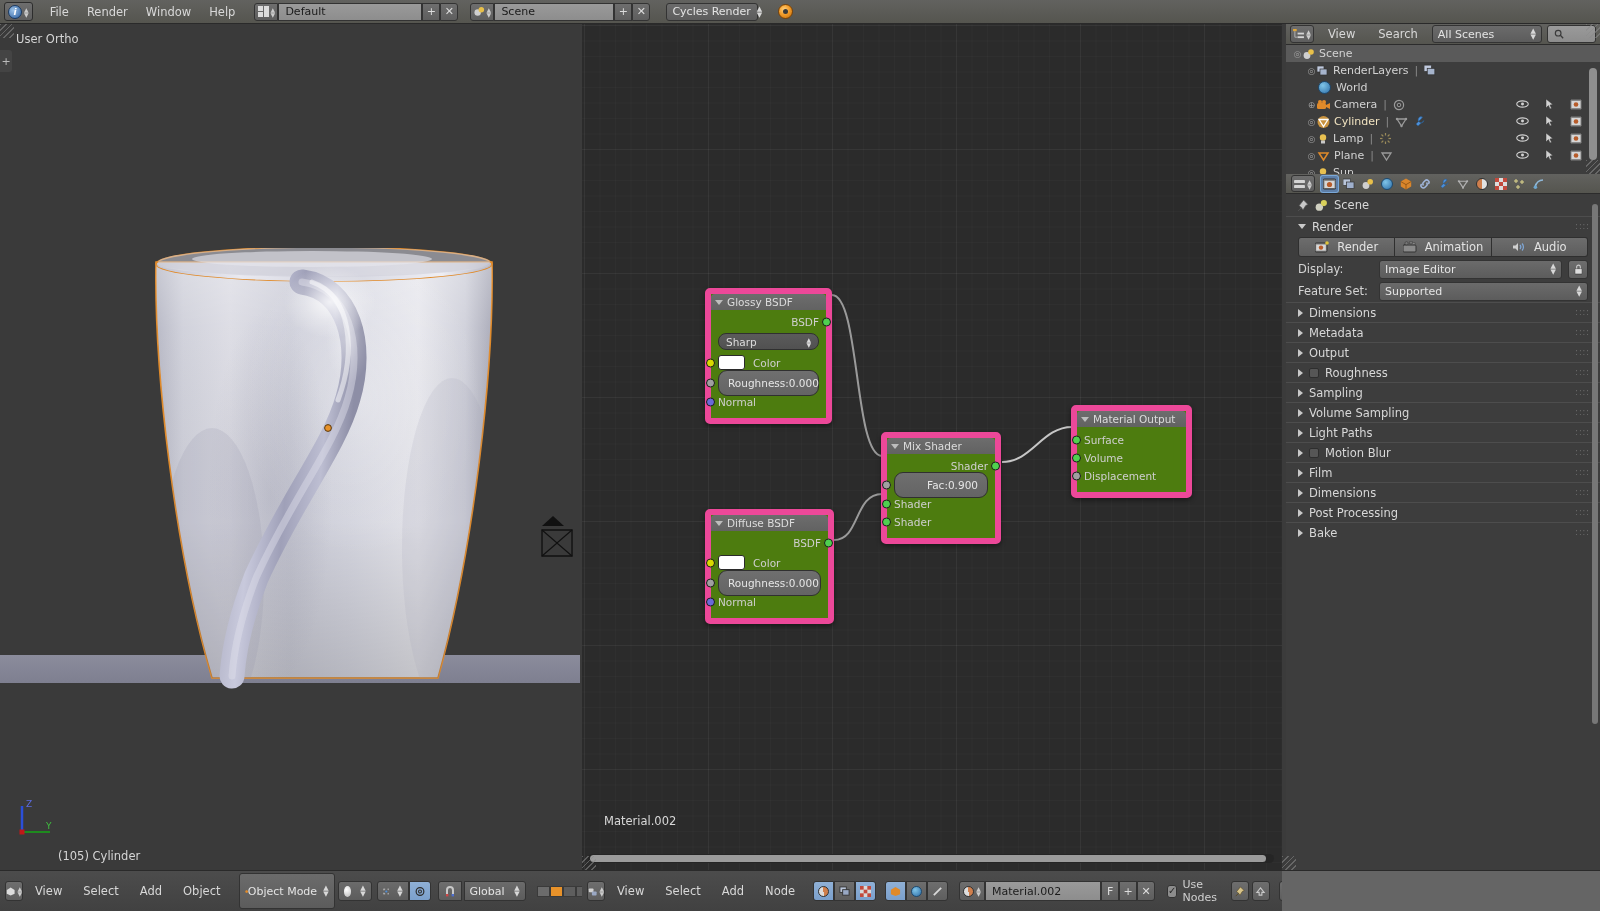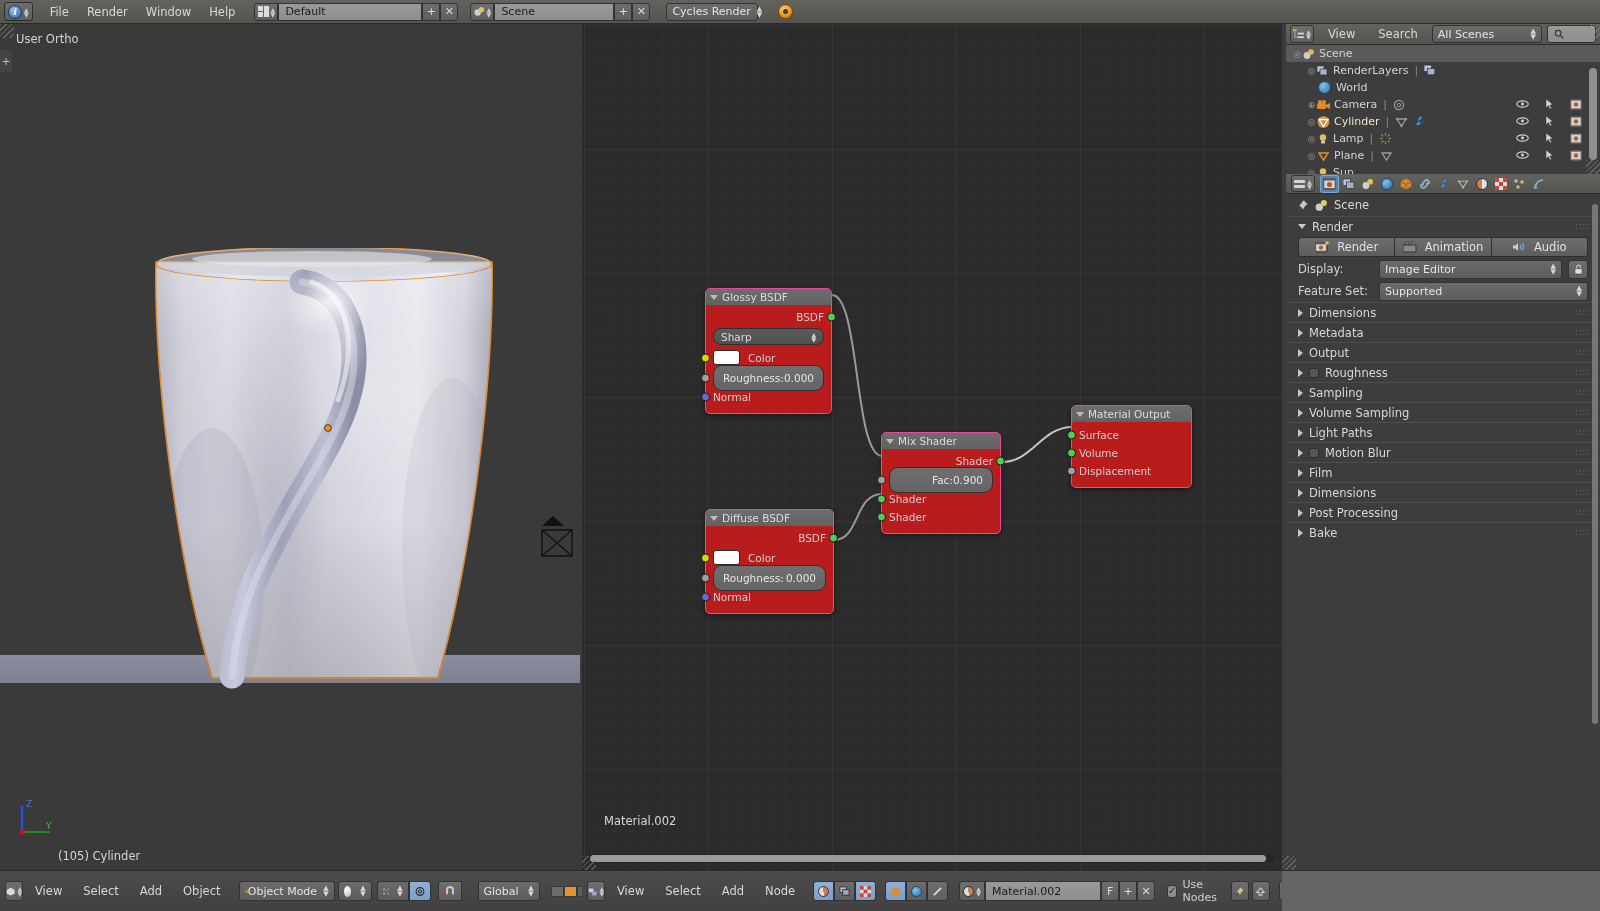--- a/index.html
+++ b/index.html
@@ -117,21 +117,21 @@
     position:absolute; left:6px; bottom:7px; width:686px; height:9px;
     background:#252525; border-radius:5px;
   }
   #ne-scroll-h::after {
     content:''; position:absolute; left:2px; top:1px; width:676px; height:7px;
     background:#9b9b9b; border-radius:4px;
   }
 
   .node {
     position:absolute; border-radius:5px;
-    background:#b91c1c; border:1px solid #ec4899;
+    background:#4d7c0f; border:6px solid #ec4899;
     box-shadow: 0 2px 5px rgba(0,0,0,.45);
     font-size:10.5px; color:#cfcfcf;
   }
   .node-header {
     height:16px; border-radius:4px 4px 0 0;
     background: linear-gradient(#6d6d6d,#626262);
     display:flex; align-items:center; padding:0 4px; gap:4px;
     color:#dcdcdc; font-size:10.5px;
   }
   .node-tri { width:0;height:0;border-left:4px solid transparent;border-right:4px solid transparent;border-top:5px solid #bdbdbd; }
@@ -431,21 +431,21 @@
       <span class="updown">
           <span>▲</span>
           <span>▼</span>
         </span>
     </div>
     <div class="menu-item">View</div>
     <div class="menu-item">Select</div>
     <div class="menu-item">Add</div>
     <div class="menu-item">Object</div>
 
-    <div class="ddbox" style="width:96px;height:20px;margin-left:6px;">
+    <div class="ddbox" style="width:96px;height:36px;margin-left:6px;">
       <svg width="11" height="11" viewBox="0 0 12 12">
         <path d="M6 1 L11 4 L11 9 L6 11 L1 9 L1 4 Z" fill="#e08a2a"></path>
       </svg>
       <span>Object Mode</span>
       <span class="arrows">
           <span>▲</span>
           <span>▼</span>
         </span>
     </div>
 
@@ -476,21 +476,21 @@
           </span>
       </div>
       <div class="iconbtn" style="width:22px;height:20px;border-radius:0 3px 3px 0;background:linear-gradient(#8fb0d6,#7ba0cc)">
         <svg width="12" height="11" viewBox="0 0 13 12">
           <circle cx="6.5" cy="6" r="4.2" fill="none" stroke="#2c2c2c" stroke-width="1.3"></circle>
           <circle cx="6.5" cy="6" r="1.6" fill="none" stroke="#2c2c2c" stroke-width="1.1"></circle>
         </svg>
       </div>
     </div>
 
-    <div style="display:flex;gap:16px;margin-left:4px">
+    <div style="display:flex;gap:2px;margin-left:4px">
       <div class="iconbtn" style="width:24px;height:20px;border-radius:3px 0 0 3px">
         <svg width="12" height="12" viewBox="0 0 12 12">
           <path d="M3 10 L3 5 A3 3 0 0 1 9 5 L9 10" fill="none" stroke="#c8c8c8" stroke-width="2"></path>
           <rect x="2" y="9" width="2.4" height="2.4" fill="#d04545"></rect>
           <rect x="7.6" y="9" width="2.4" height="2.4" fill="#4e6fd0"></rect>
         </svg>
       </div>
       <div class="ddbox" style="width:62px;height:20px;border-radius:0 3px 3px 0">
         <span>Global</span>
         <span class="arrows">

